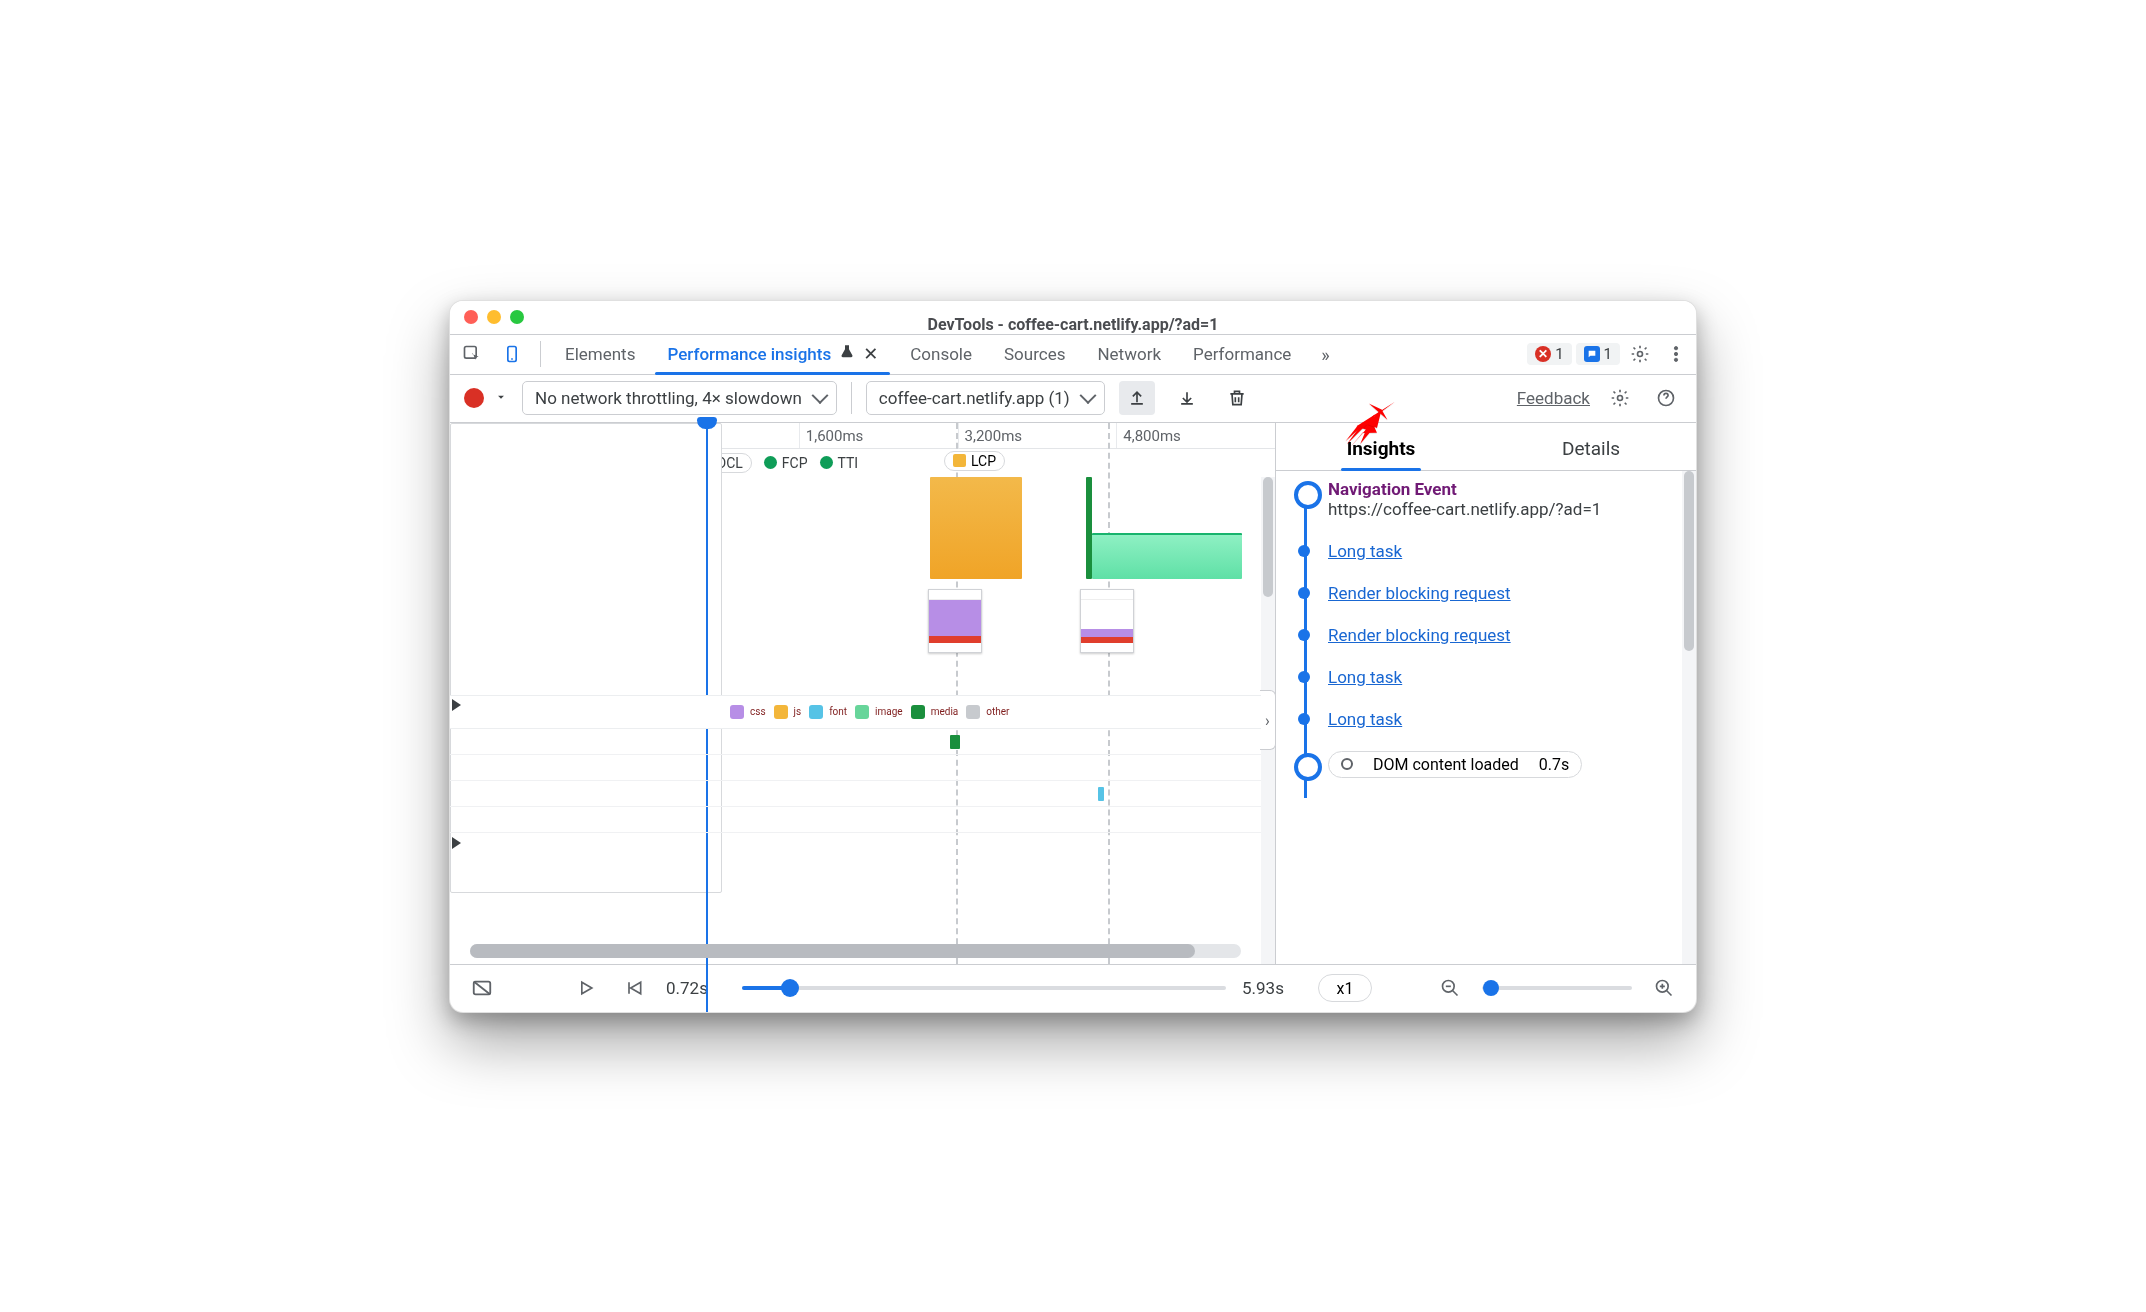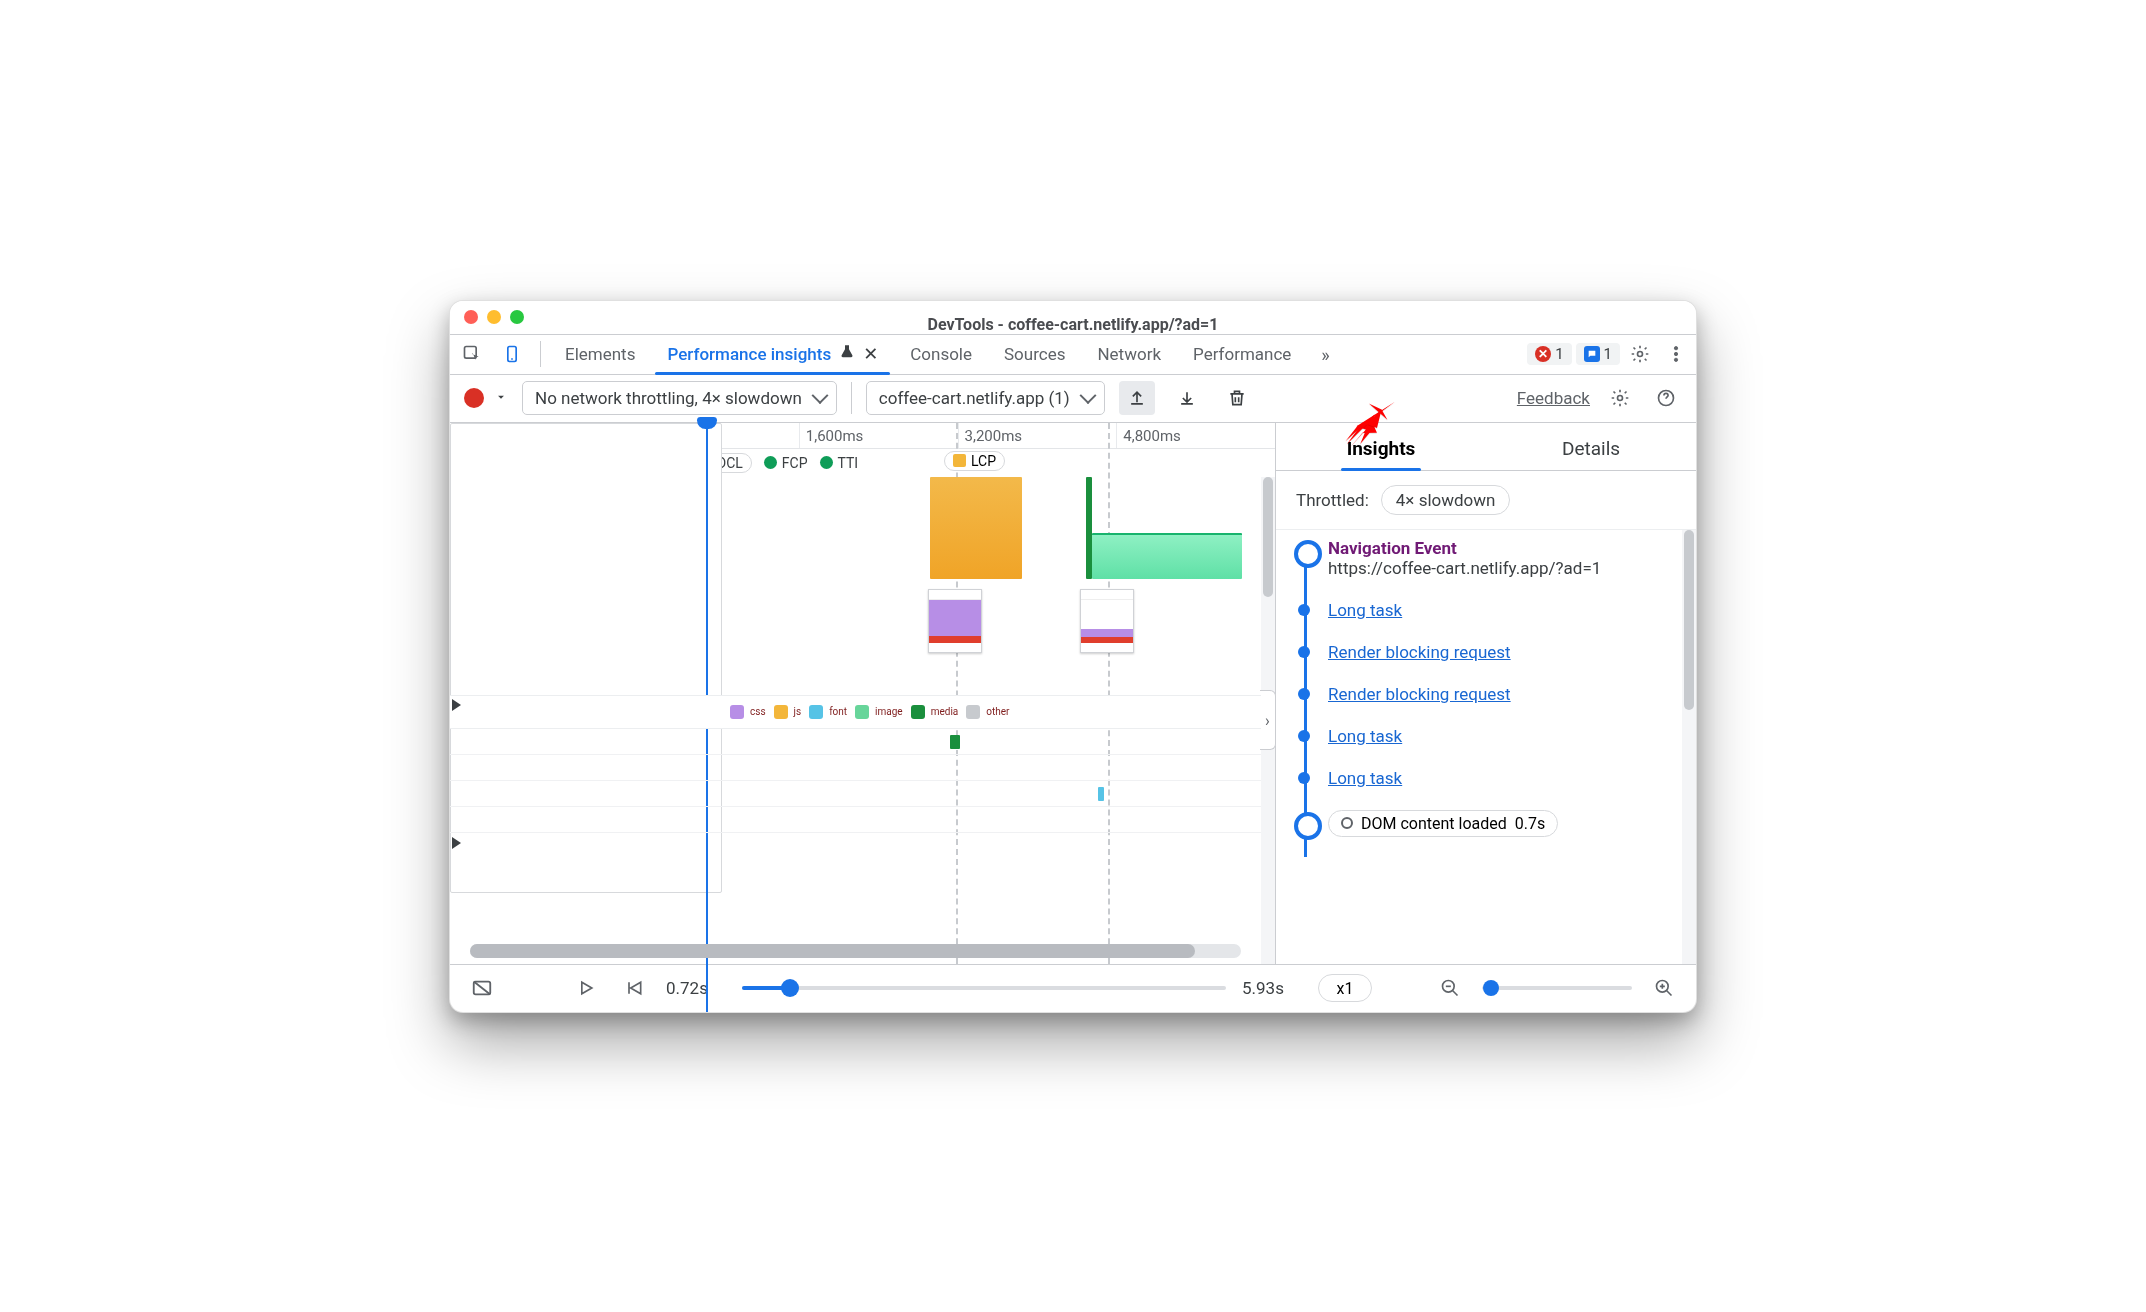--- a/index.html
+++ b/index.html
@@ -354,40 +354,36 @@
             </div>
       </div>
     </div>
 
     <div class="right">
       <div class="vscroll" style="position:relative;"></div>
       <div class="rtabs">
         <div class="rtab active">Insights</div>
         <div class="rtab">Details</div>
       </div>
-      <div class="throttle-row">
-        <span>Throttled:</span>
-        <span class="pill">4× slowdown</span>
-      </div>
       <div class="timeline-list" style="position:relative;">
         <div style="position:absolute;right:0;top:0;bottom:0;width:14px;background:#f4f5f7;">
               <div style="position:absolute;top:0;left:2px;right:2px;height:180px;background:#c7cace;border-radius:999px;"></div>
             </div>
         <div class="tl">
           <div class="entry big">
             <div class="title">Navigation Event</div>
             <div class="sub">https://coffee-cart.netlify.app/?ad=1</div>
           </div>
           <div class="entry"><a>Long task</a></div>
           <div class="entry"><a>Render blocking request</a></div>
           <div class="entry"><a>Render blocking request</a></div>
           <div class="entry"><a>Long task</a></div>
           <div class="entry"><a>Long task</a></div>
           <div class="entry open">
-            <span class="pill" style="font-size:16px;padding:3px 12px;display:inline-flex;align-items:center;gap:8px;">
+            <span class="pill" style="font-size:16px;padding:3px 12px;display:inline-flex;align-items:center;gap:20px;">
               <span style="width:12px;height:12px;border:2px solid #5f6368;border-radius:50%;display:inline-block;"></span>
               <span>DOM content loaded</span>
               <span>0.7s</span>
             </span>
           </div>
         </div>
       </div>
     </div>
   </div>
 

